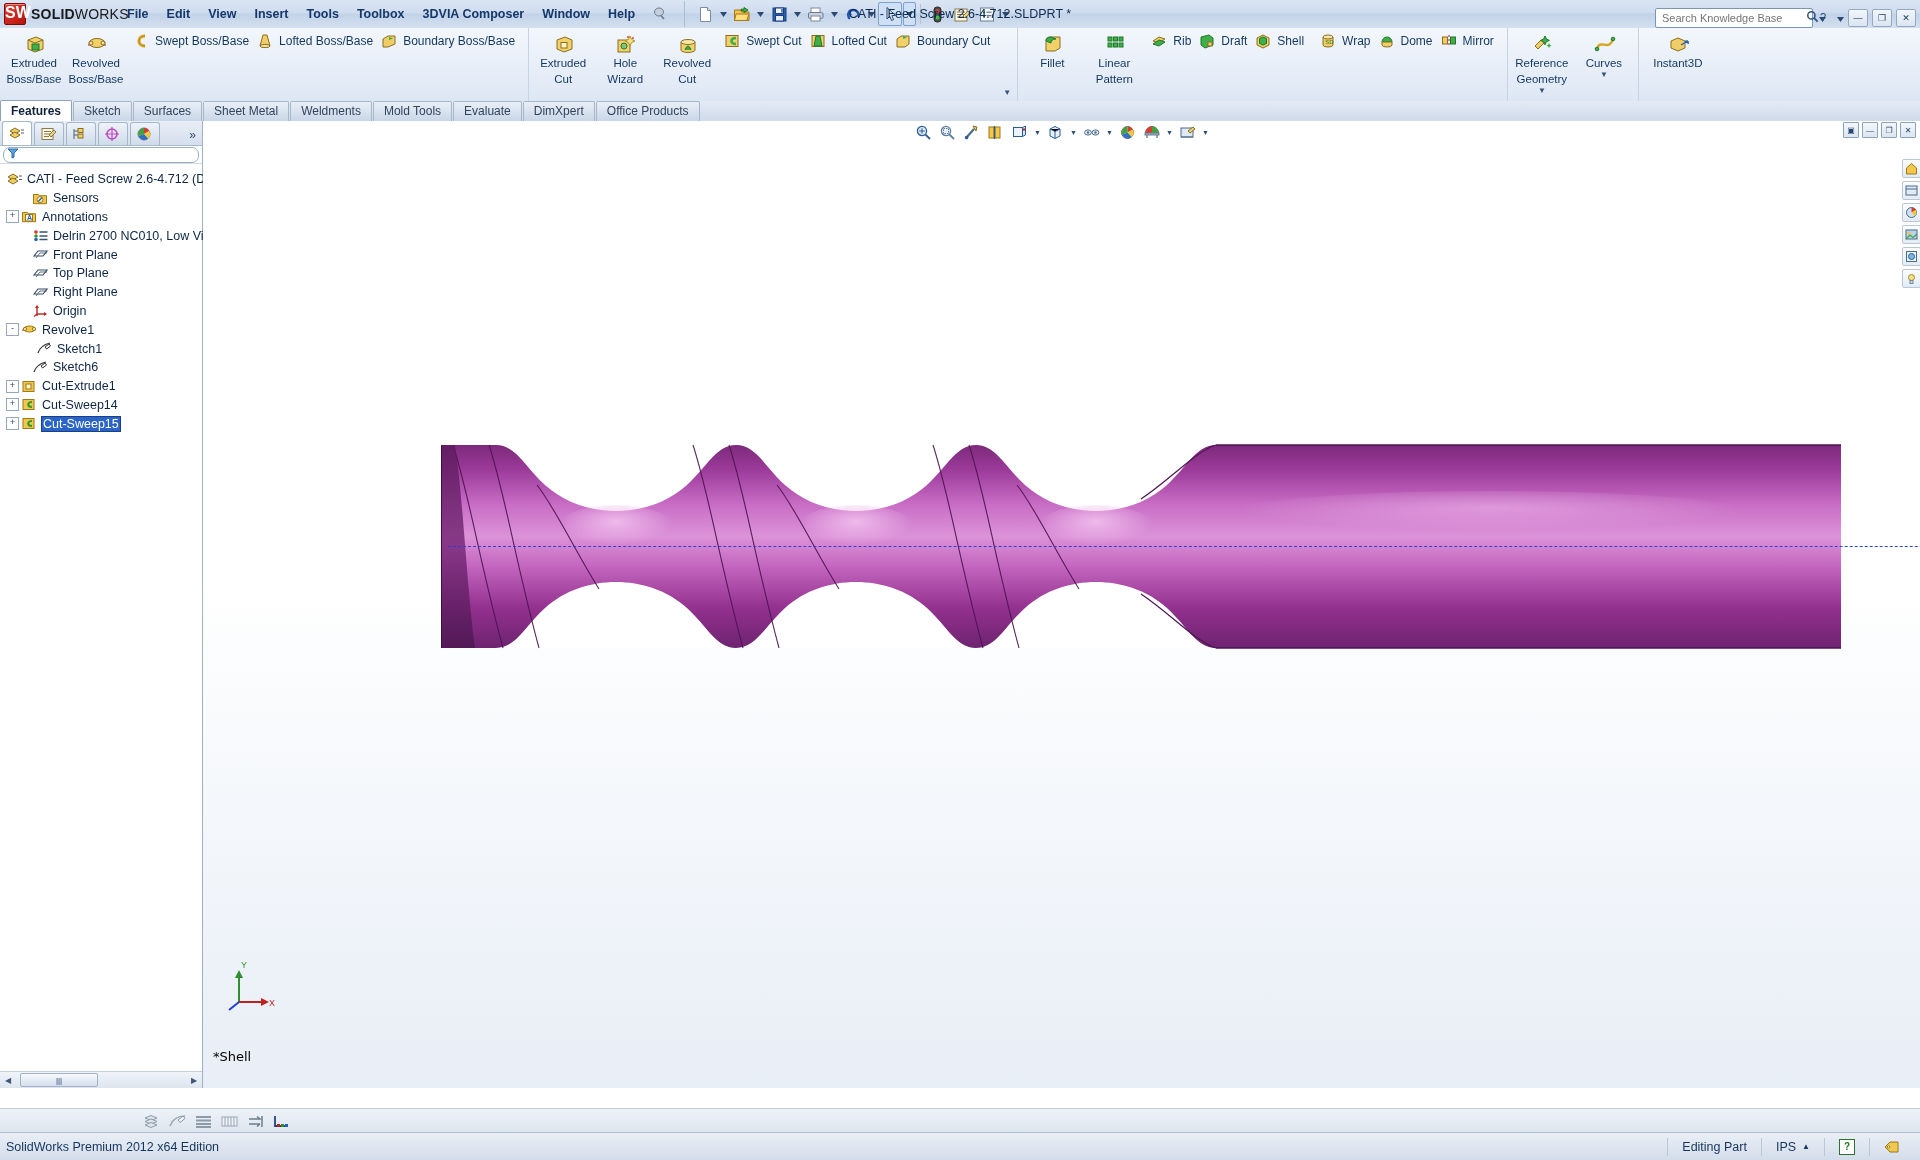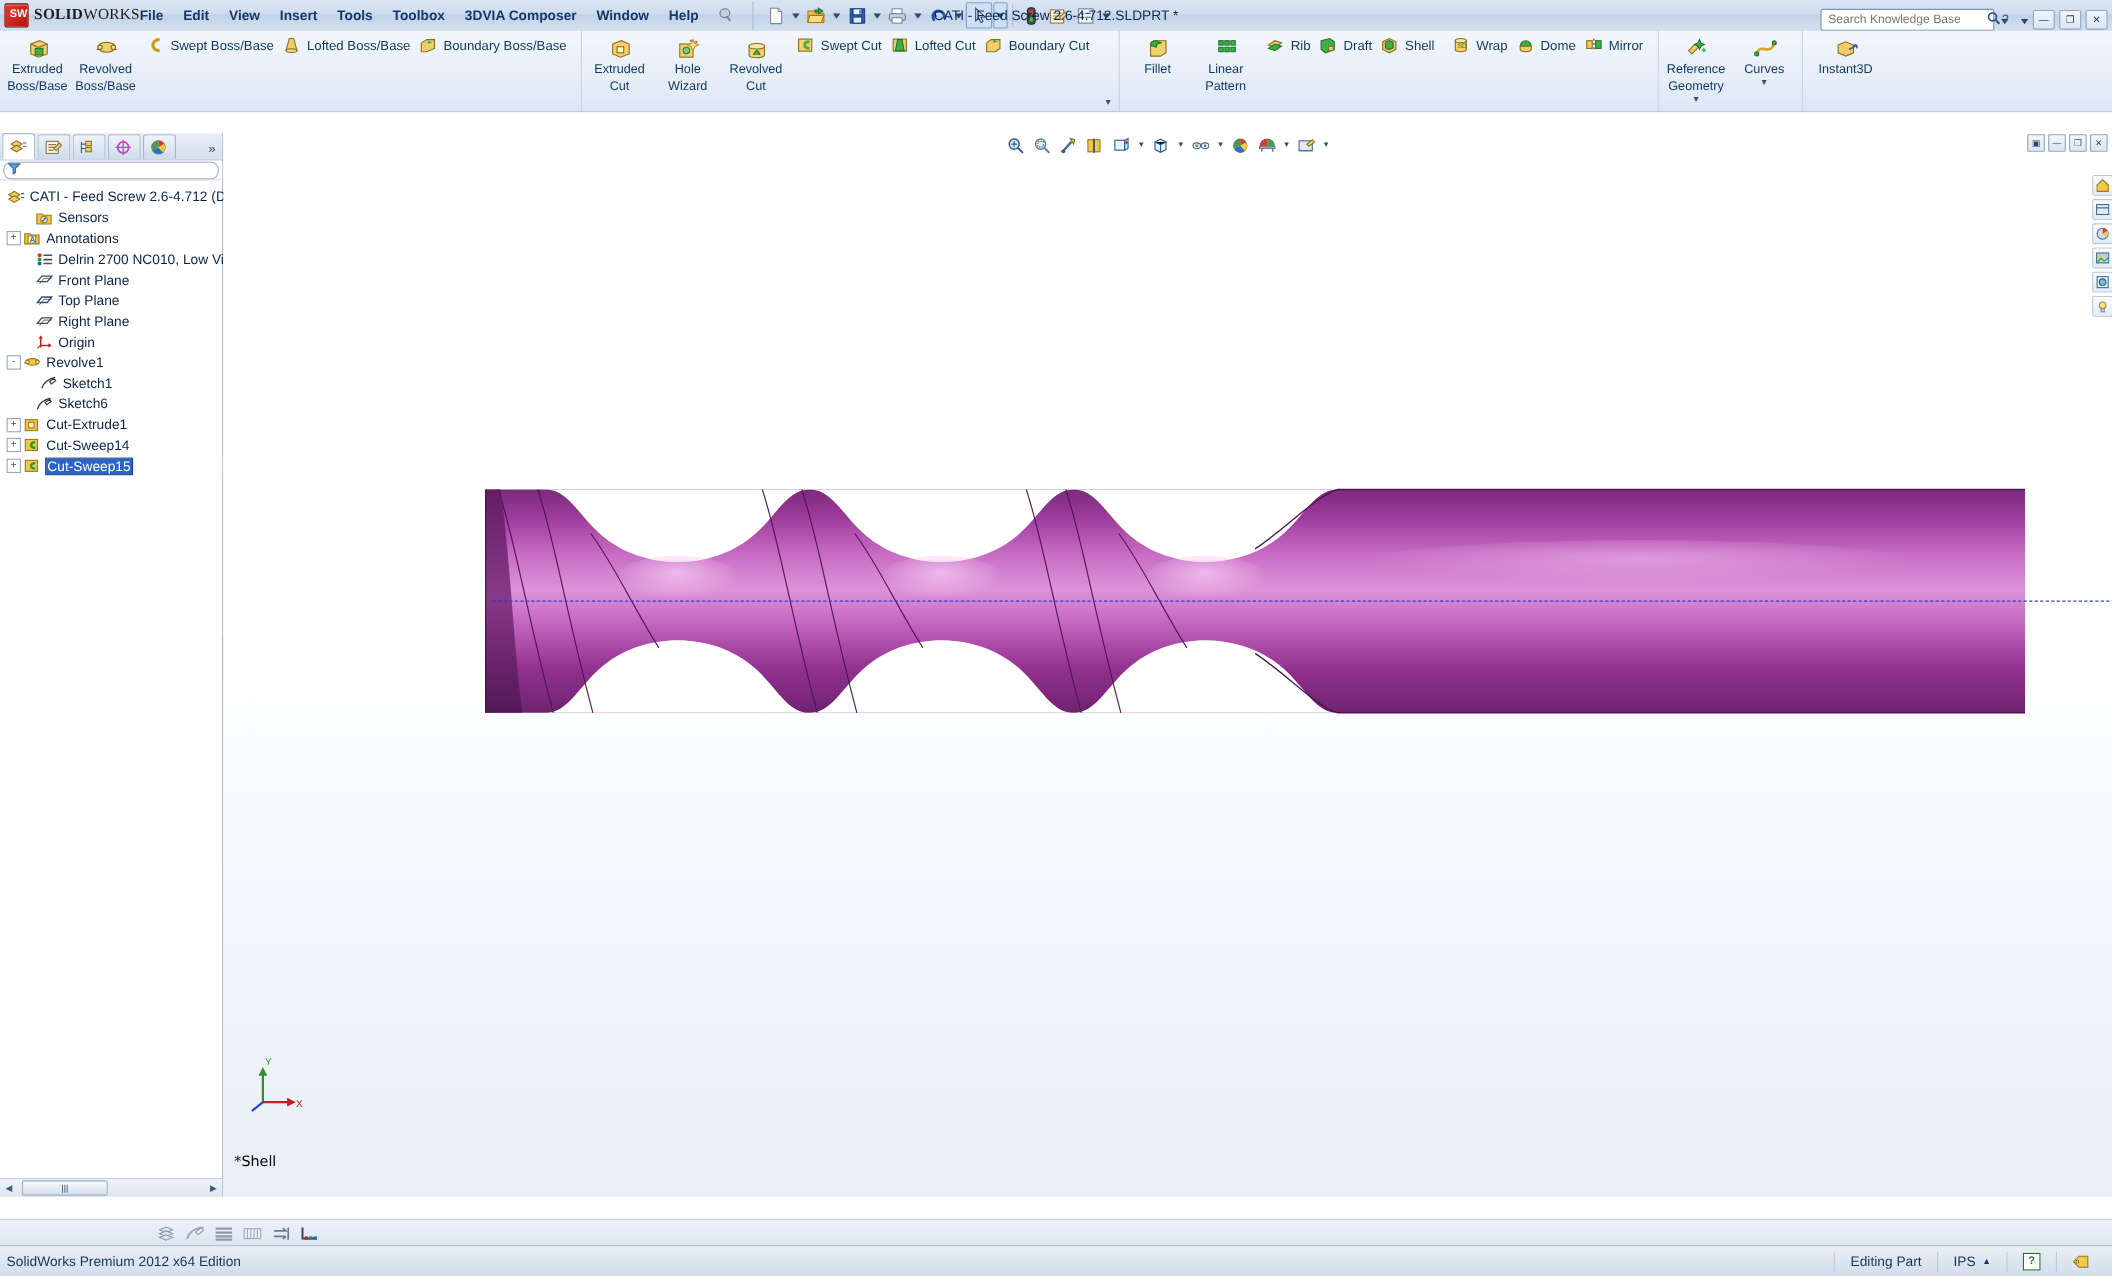--- a/index.html
+++ b/index.html
@@ -18,25 +18,25 @@
     position:absolute;left:0;top:0;width:1920px;height:28px;
     background:linear-gradient(to bottom,#dbe6f4 0%,#cfdcee 45%,#c2d2e8 50%,#d3e0f0 100%);
     border-bottom:1px solid #9fb3ca;
     display:flex;align-items:center;
   }
   .sw-logo-box{display:flex;align-items:center;padding-left:4px;width:100px;}
   .sw-cube{
     width:20px;height:20px;margin-right:5px;position:relative;flex:none;
     background:linear-gradient(135deg,#e23b30,#b6140d);
     border:1px solid #7e0b06;border-radius:2px;
-    color:#fff;font-weight:bold;font-size:10px;line-height:18px;text-align:right;
+    color:#fff;font-weight:bold;font-size:16px;line-height:18px;text-align:left;
     font-family:"Liberation Sans", sans-serif;
     box-shadow:inset 0 1px 0 rgba(255,255,255,.45);
   }
-  .sw-word{font-family:Liberation Serif, serif;font-weight:bold;font-size:14px;
+  .sw-word{font-family:Liberation Sans, sans-serif;font-weight:bold;font-size:14px;
     color:#1a1a1a;letter-spacing:.2px;white-space:nowrap;}
   .sw-word i{font-style:normal;font-weight:normal;}
   .menubar{display:flex;align-items:center;height:28px;margin-left:14px;}
   .menu-item{padding:4px 9px;color:#15386b;font-size:12.5px;white-space:nowrap;cursor:default;font-weight:bold;}
   .pin-icon{width:22px;height:20px;display:flex;align-items:center;justify-content:center;margin-left:4px;}
 
   .qtoolbar{display:flex;align-items:center;margin-left:14px;gap:1px;height:26px;
     border-left:1px solid #aabdd2;padding-left:8px;}
   .qbtn{width:22px;height:22px;display:flex;align-items:center;justify-content:center;
     border:1px solid transparent;border-radius:2px;}
@@ -582,20 +582,31 @@
           <svg width="24" height="21" viewBox="0 0 24 21">
               <path d="M3 7 l7-3 l7 3 v7 l-7 3 l-7-3z" fill="#f0cd66" stroke="#8a6f20"></path>
               <path d="M13 11 l7-4 M20 7 l-3 .2 M20 7 l.2 3" stroke="#2a5fad" stroke-width="1.4" fill="none"></path>
             </svg>
         </span>
         <span class="lbl">Instant3D</span>
       </div>
     </div>
   </div>
 
+  <div class="tabstrip">
+    <div class="tab active">Features</div>
+    <div class="tab">Sketch</div>
+    <div class="tab">Surfaces</div>
+    <div class="tab">Sheet Metal</div>
+    <div class="tab">Weldments</div>
+    <div class="tab">Mold Tools</div>
+    <div class="tab">Evaluate</div>
+    <div class="tab">DimXpert</div>
+    <div class="tab">Office Products</div>
+  </div>
 
   <div class="leftpanel">
     <div class="mgr-tabs">
       <div class="mgr-tab active">
         <svg width="18" height="16" viewBox="0 0 18 16">
             <path d="M2 5 l5-3 l5 3 l-5 3z" fill="#f0cd66" stroke="#8a6f20"></path>
             <path d="M2 9 l5-3 l5 3 l-5 3z" fill="#f0cd66" stroke="#8a6f20"></path>
             <path d="M13 4 h3 M13 7 h3" stroke="#4a6078"></path>
           </svg>
       </div>

